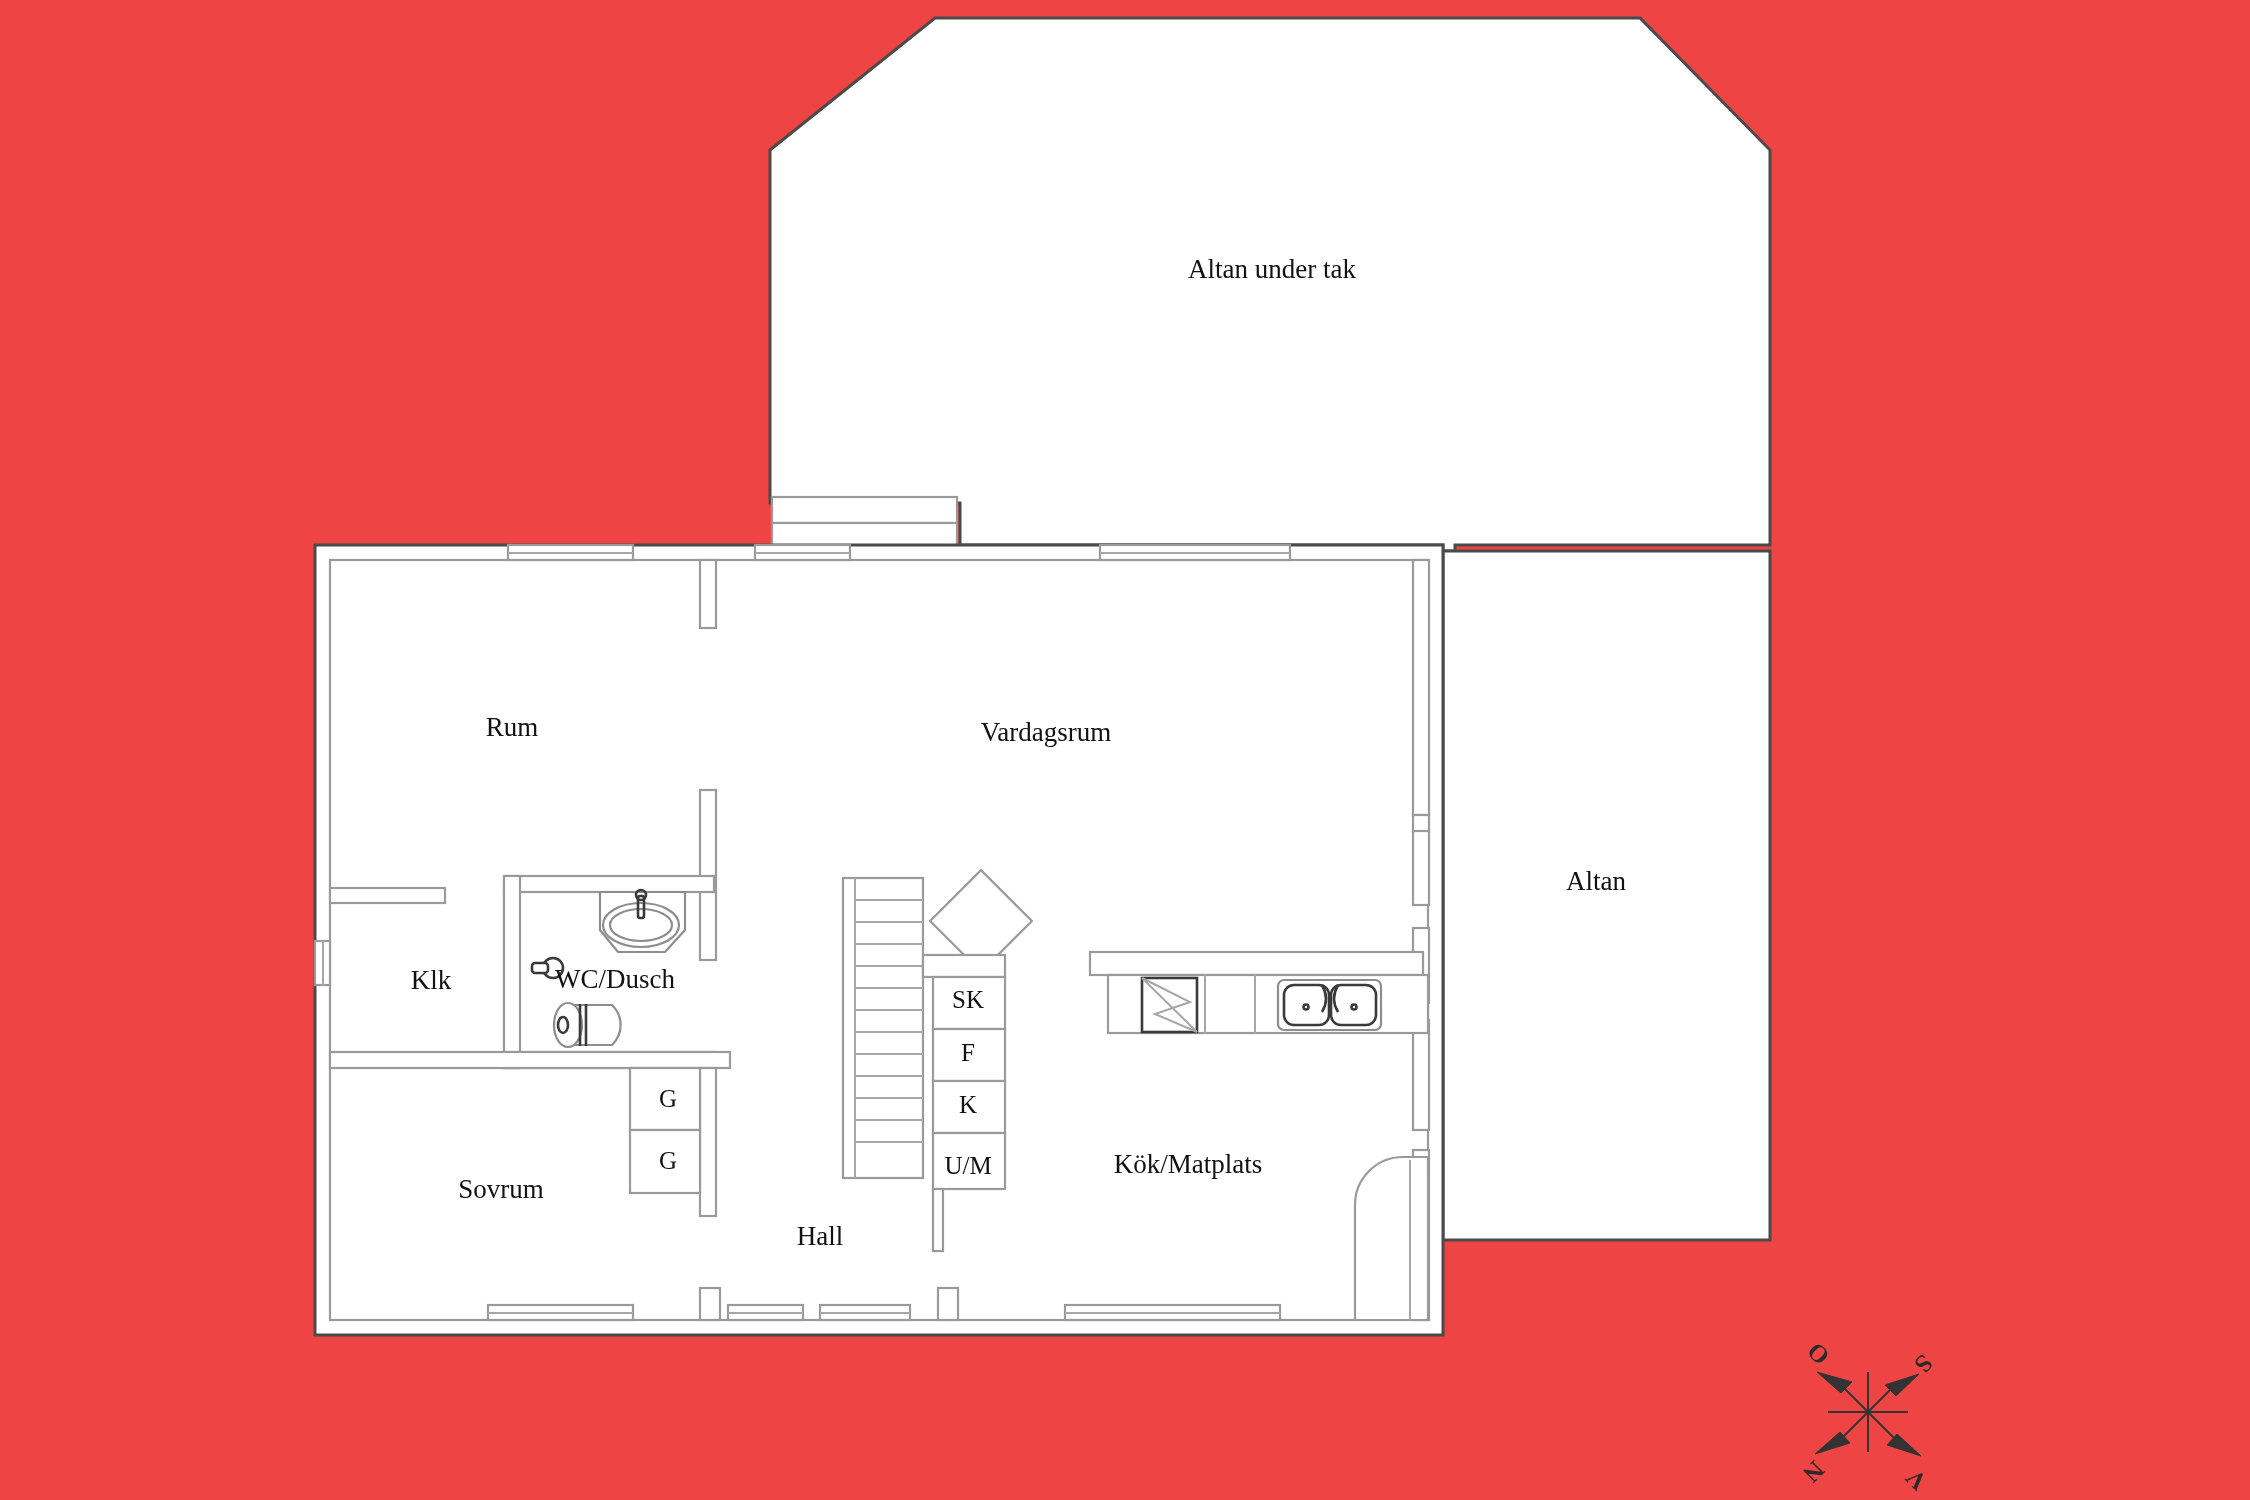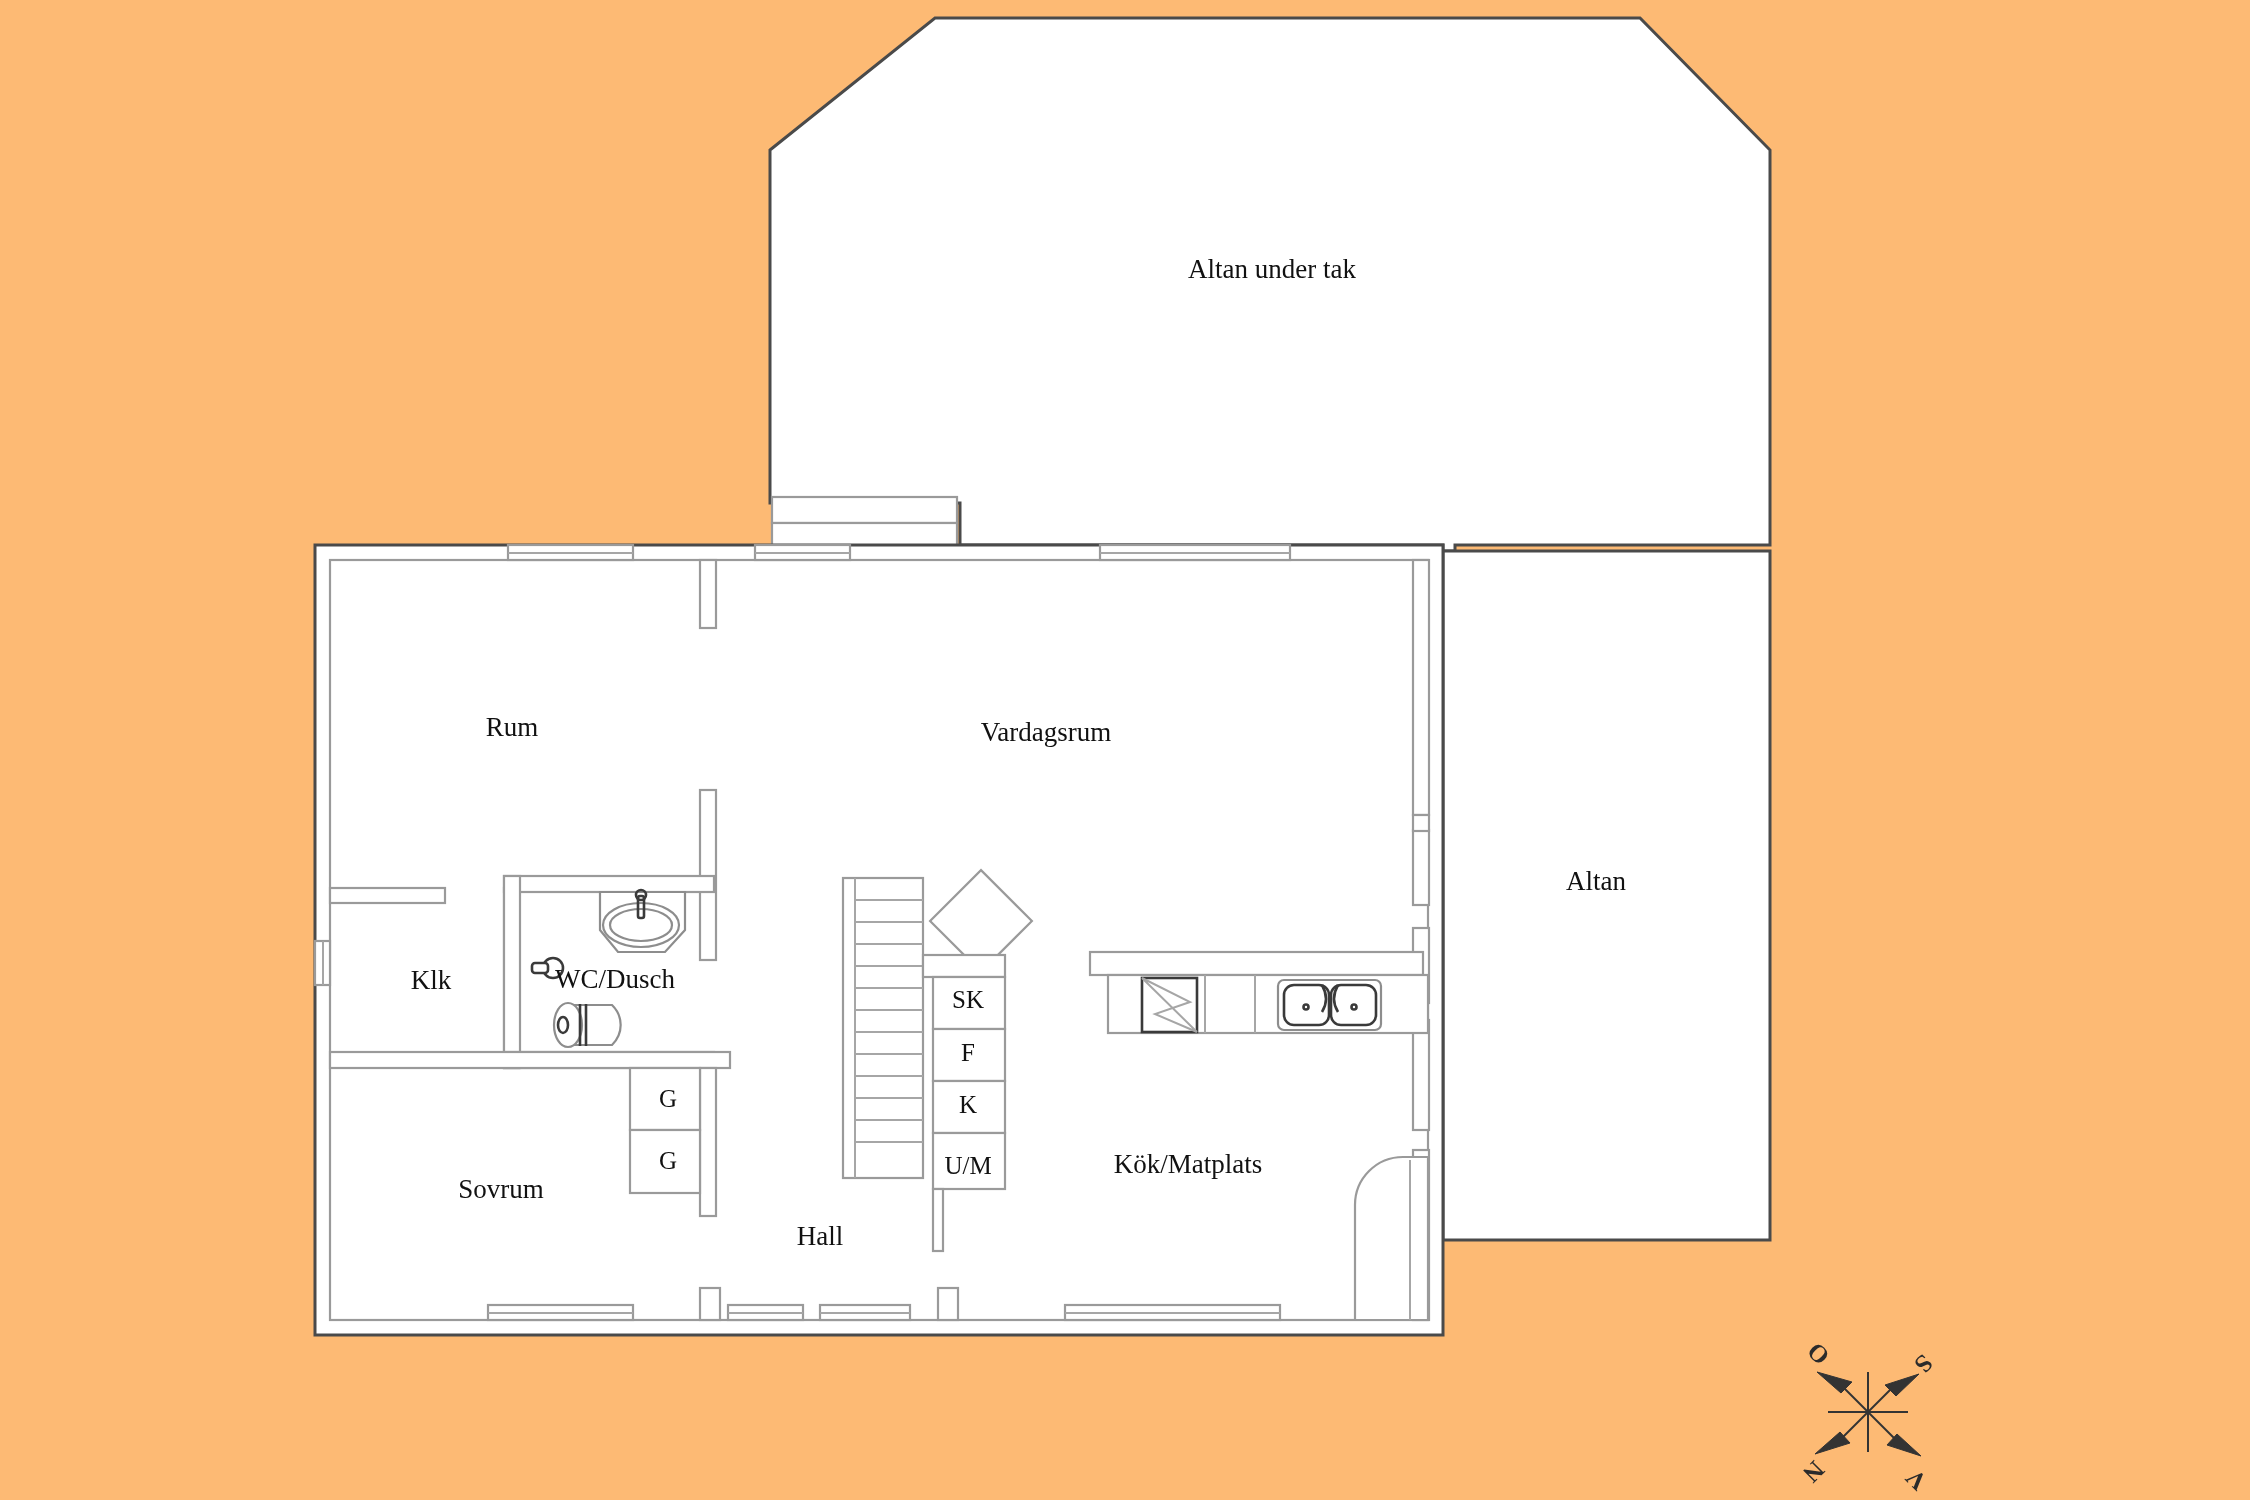--- a/index.html
+++ b/index.html
@@ -11,21 +11,21 @@
   body {
     width: 2250px;
     height: 1500px;
     overflow: hidden;
     font-family: "Liberation Serif", "DejaVu Serif", serif;
   }
   #plan-root {
     position: relative;
     width: 2250px;
     height: 1500px;
-    background: #fdba74;
+    background: #ef4444;
   }
   #floorplan-svg {
     position: absolute;
     left: 0;
     top: 0;
     width: 2250px;
     height: 1500px;
   }
   .room-label {
     font-family: "Liberation Serif", "DejaVu Serif", serif;

